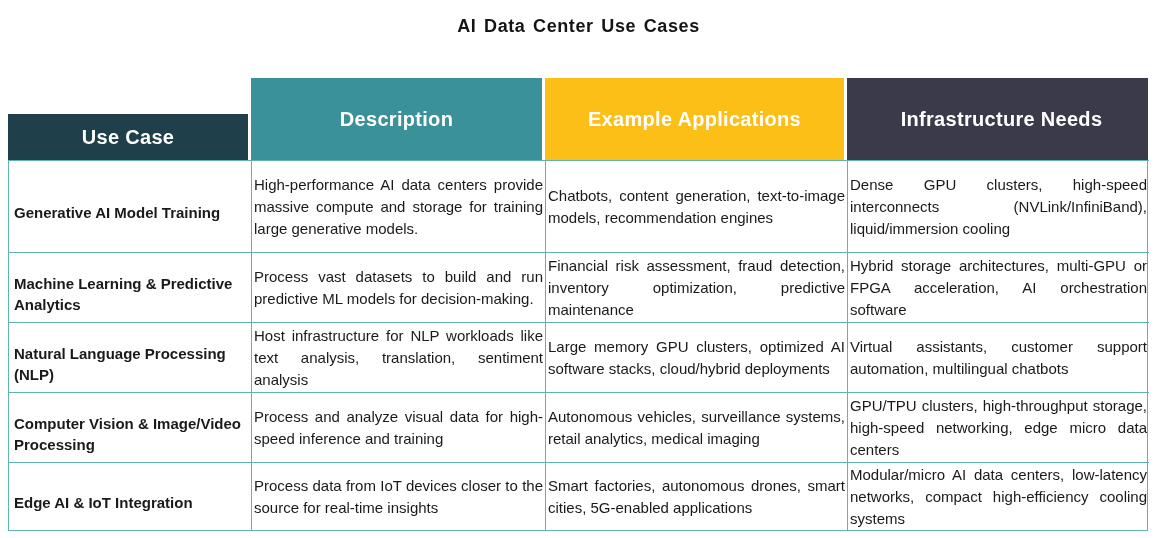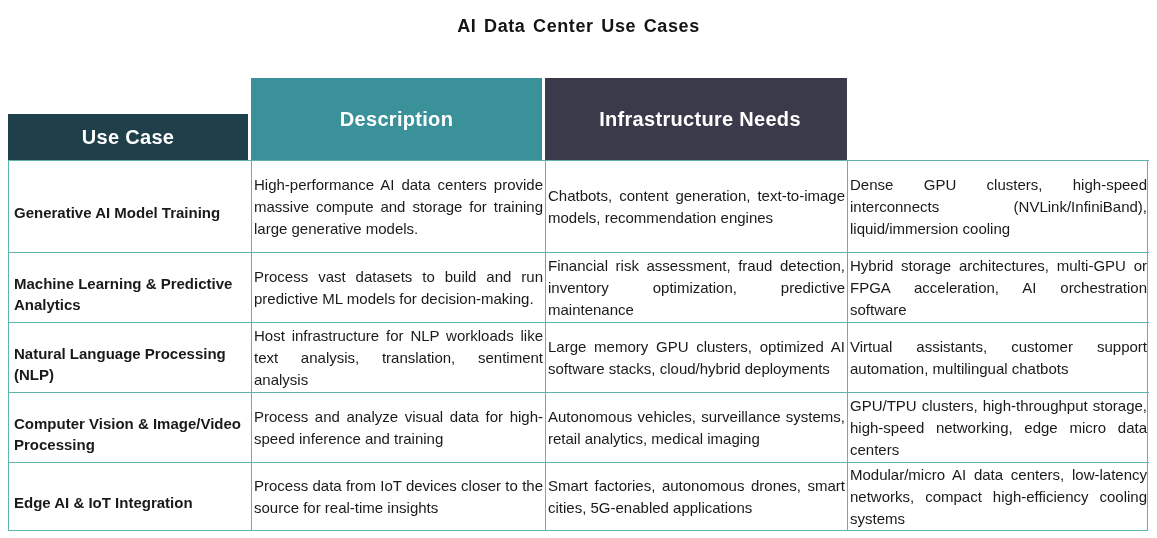--- a/index.html
+++ b/index.html
@@ -90,20 +90,21 @@
 
 <div class="page">
 
   <div class="title">AI Data Center Use Cases</div>
 
   <div class="table">
 
     <div class="header-row">
       <div class="header-cell hc-usecase">Use Case</div>
       <div class="header-cell hc-description">Description</div>
+      <div class="header-cell hc-examples">Example Applications</div>
       <div class="header-cell hc-infrastructure">Infrastructure Needs</div>
     </div>
 
     <div class="body-grid">
 
       <div class="cell cell-usecase r1">Generative AI Model Training</div>
       <div class="cell cell-text r1">
           <span class="txt">High-performance AI data centers provide massive compute and storage for training large generative models.</span>
         </div>
       <div class="cell cell-text r1">

